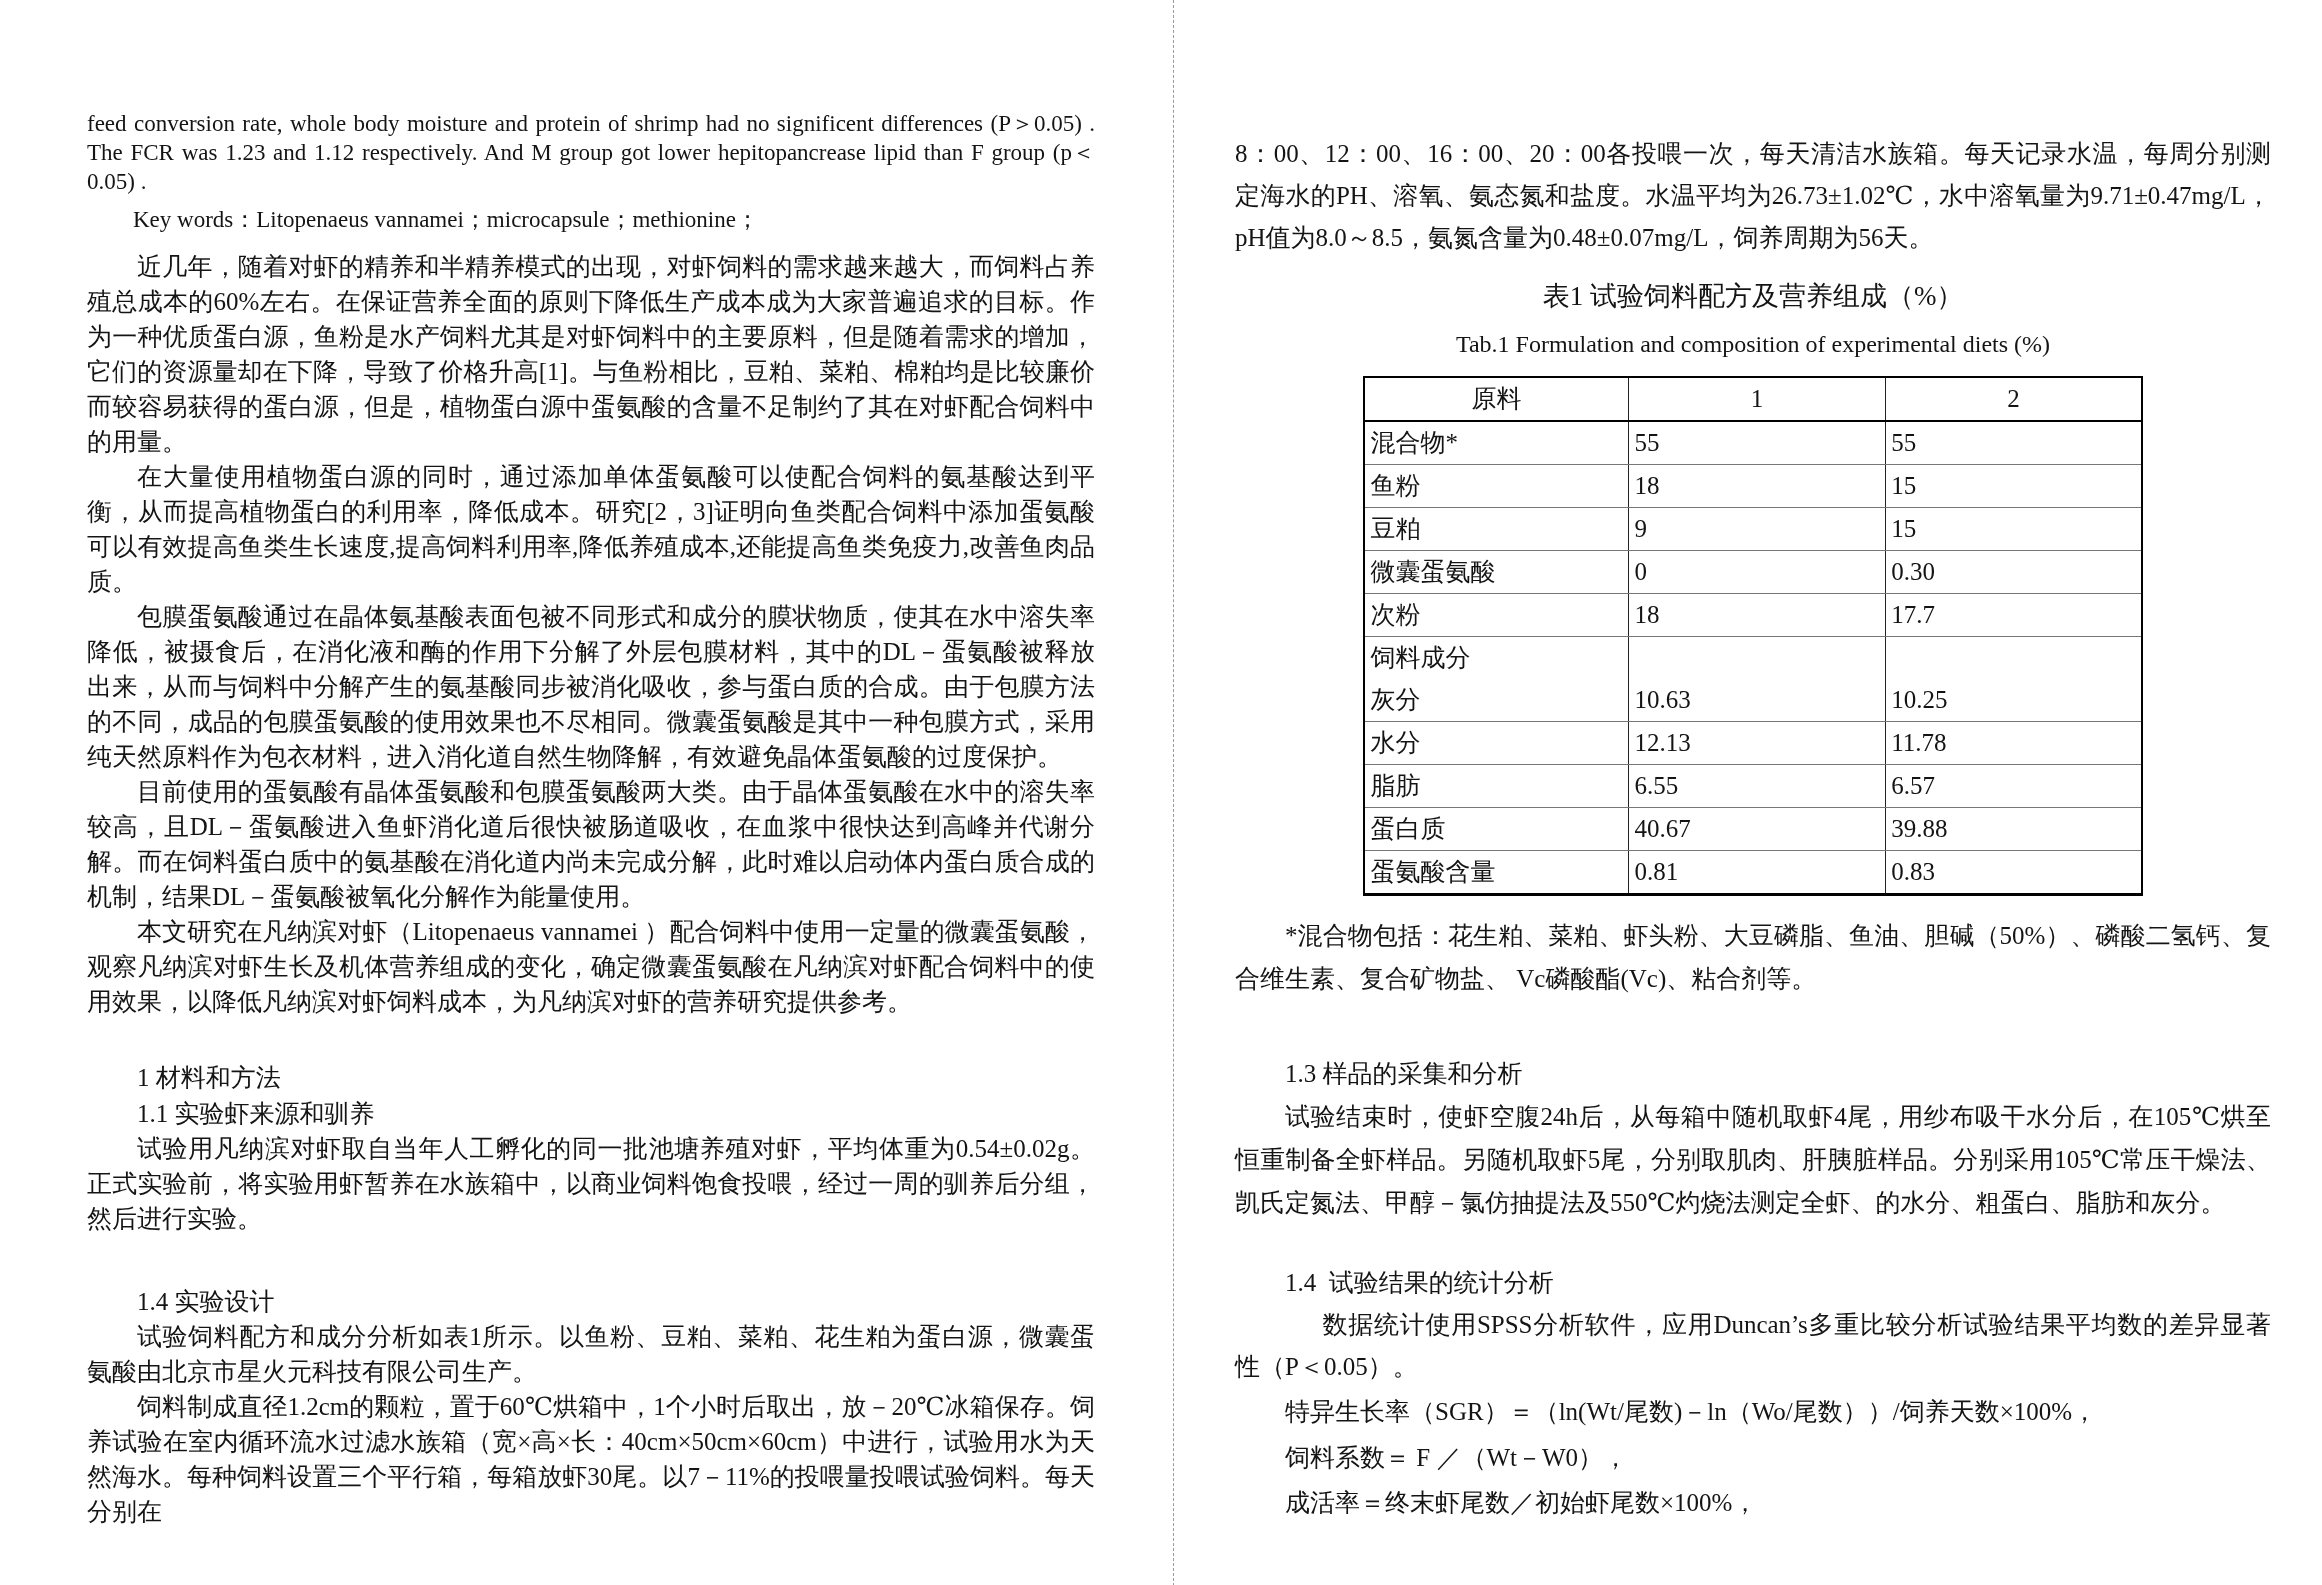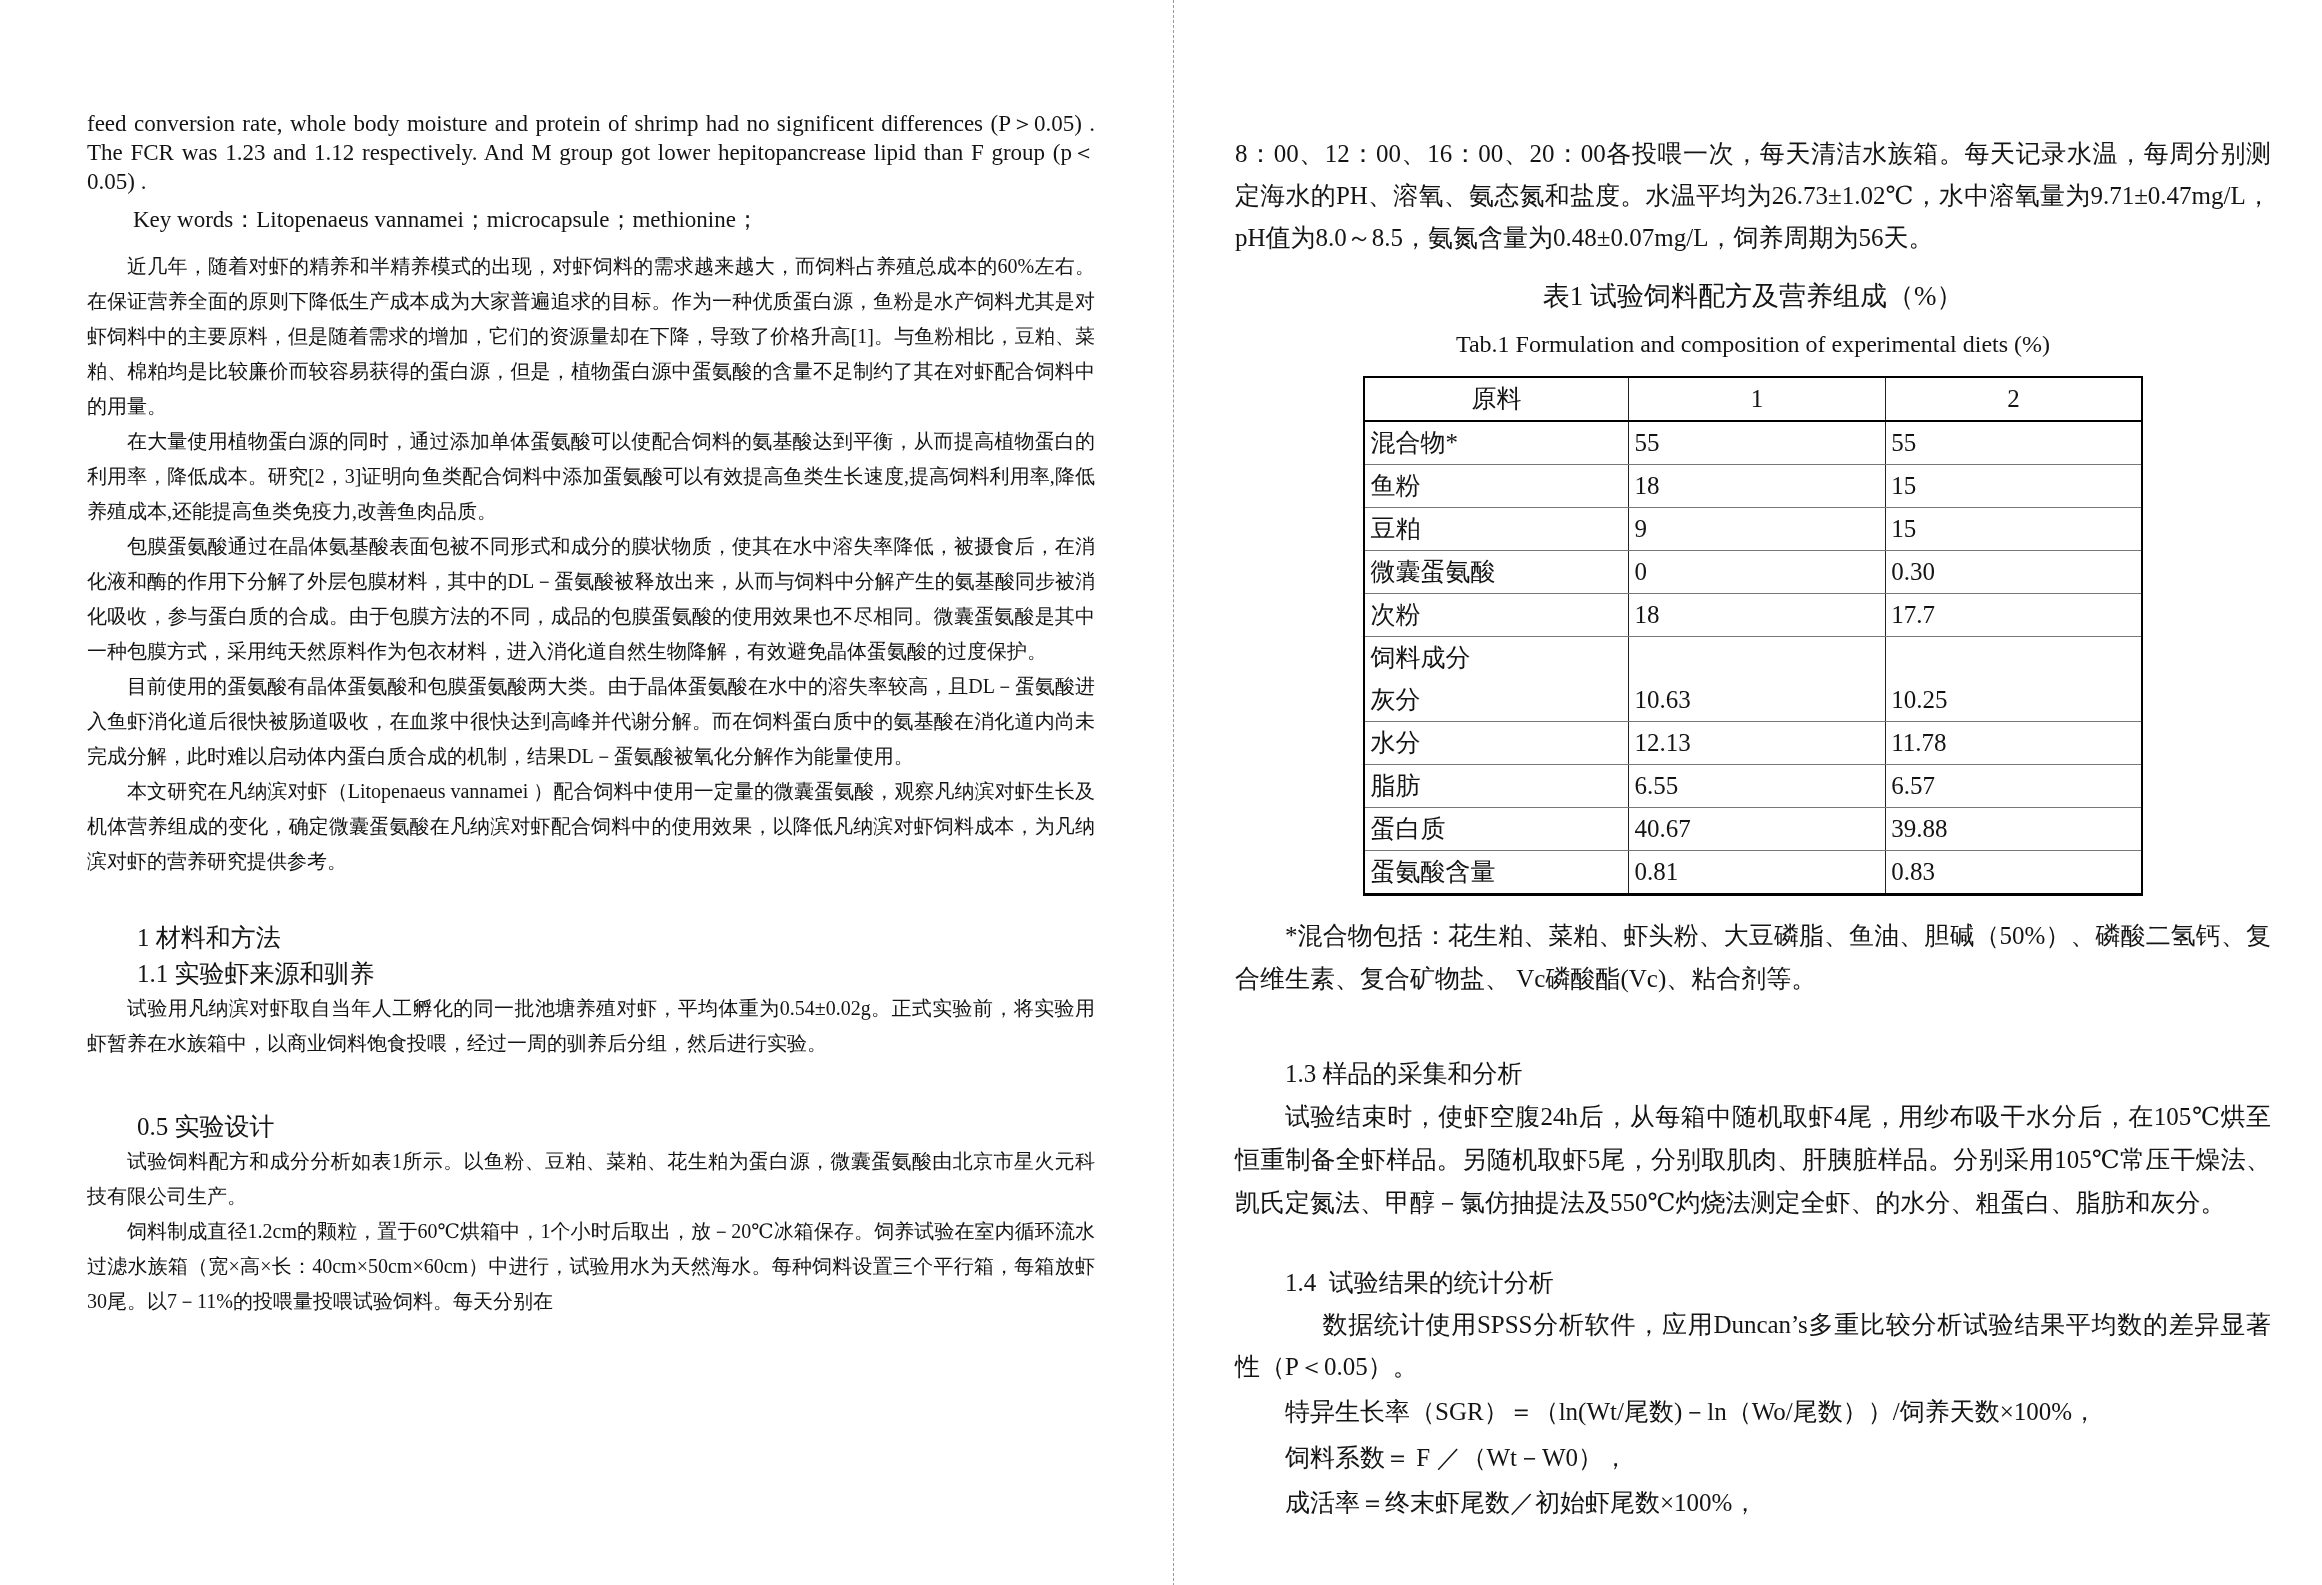--- a/index.html
+++ b/index.html
@@ -27,21 +27,21 @@
   .en-abstract {
     font-size: 23px; line-height: 29px;
     text-align: justify;
   }
   .keywords {
     margin-top: 9.2px;
     font-size: 23px; line-height: 29px;
     text-indent: 2em;
   }
   .zh {
-    font-size: 20px; line-height: 35px;
+    font-size: 25px; line-height: 35px;
     text-align: justify; text-justify: inter-ideograph;
     text-indent: 2em;
   }
   .zh-first { margin-top: 14.8px; }
   .rp { font-size: 25px; line-height: 42px; text-align: justify; }
   .p-feeding { margin-top: 24px; text-indent: 0; }
   .sec-heading {
     font-size: 25px; line-height: 35px;
     padding-left: 2em;
     white-space: pre-wrap;
@@ -114,21 +114,21 @@
   <p class="zh zh-first">近几年，随着对虾的精养和半精养模式的出现，对虾饲料的需求越来越大，而饲料占养殖总成本的60%左右。在保证营养全面的原则下降低生产成本成为大家普遍追求的目标。作为一种优质蛋白源，鱼粉是水产饲料尤其是对虾饲料中的主要原料，但是随着需求的增加，它们的资源量却在下降，导致了价格升高[1]。与鱼粉相比，豆粕、菜粕、棉粕均是比较廉价而较容易获得的蛋白源，但是，植物蛋白源中蛋氨酸的含量不足制约了其在对虾配合饲料中的用量。</p>
   <p class="zh">在大量使用植物蛋白源的同时，通过添加单体蛋氨酸可以使配合饲料的氨基酸达到平衡，从而提高植物蛋白的利用率，降低成本。研究[2，3]证明向鱼类配合饲料中添加蛋氨酸可以有效提高鱼类生长速度,提高饲料利用率,降低养殖成本,还能提高鱼类免疫力,改善鱼肉品质。</p>
   <p class="zh">包膜蛋氨酸通过在晶体氨基酸表面包被不同形式和成分的膜状物质，使其在水中溶失率降低，被摄食后，在消化液和酶的作用下分解了外层包膜材料，其中的DL－蛋氨酸被释放出来，从而与饲料中分解产生的氨基酸同步被消化吸收，参与蛋白质的合成。由于包膜方法的不同，成品的包膜蛋氨酸的使用效果也不尽相同。微囊蛋氨酸是其中一种包膜方式，采用纯天然原料作为包衣材料，进入消化道自然生物降解，有效避免晶体蛋氨酸的过度保护。</p>
   <p class="zh">目前使用的蛋氨酸有晶体蛋氨酸和包膜蛋氨酸两大类。由于晶体蛋氨酸在水中的溶失率较高，且DL－蛋氨酸进入鱼虾消化道后很快被肠道吸收，在血浆中很快达到高峰并代谢分解。而在饲料蛋白质中的氨基酸在消化道内尚未完成分解，此时难以启动体内蛋白质合成的机制，结果DL－蛋氨酸被氧化分解作为能量使用。</p>
   <p class="zh">本文研究在凡纳滨对虾（Litopenaeus vannamei ）配合饲料中使用一定量的微囊蛋氨酸，观察凡纳滨对虾生长及机体营养组成的变化，确定微囊蛋氨酸在凡纳滨对虾配合饲料中的使用效果，以降低凡纳滨对虾饲料成本，为凡纳滨对虾的营养研究提供参考。</p>
 
   <p class="sec-heading h-main">1 材料和方法</p>
   <p class="sec-heading h-sub">1.1 实验虾来源和驯养</p>
   <p class="zh">试验用凡纳滨对虾取自当年人工孵化的同一批池塘养殖对虾，平均体重为0.54±0.02g。正式实验前，将实验用虾暂养在水族箱中，以商业饲料饱食投喂，经过一周的驯养后分组，然后进行实验。</p>
 
-  <p class="sec-heading h-gap">0.5 实验设计</p>
+  <p class="sec-heading h-gap">1.4 实验设计</p>
   <p class="zh">试验饲料配方和成分分析如表1所示。以鱼粉、豆粕、菜粕、花生粕为蛋白源，微囊蛋氨酸由北京市星火元科技有限公司生产。</p>
   <p class="zh">饲料制成直径1.2cm的颗粒，置于60℃烘箱中，1个小时后取出，放－20℃冰箱保存。饲养试验在室内循环流水过滤水族箱（宽×高×长：40cm×50cm×60cm）中进行，试验用水为天然海水。每种饲料设置三个平行箱，每箱放虾30尾。以7－11%的投喂量投喂试验饲料。每天分别在</p>
 </div>
 
 <div class="page page-right">
   <p class="rp p-feeding">8：00、12：00、16：00、20：00各投喂一次，每天清洁水族箱。每天记录水温，每周分别测定海水的PH、溶氧、氨态氮和盐度。水温平均为26.73±1.02℃，水中溶氧量为9.71±0.47mg/L，pH值为8.0～8.5，氨氮含量为0.48±0.07mg/L，饲养周期为56天。</p>
 
   <p class="table-title-zh">表1 试验饲料配方及营养组成（%）</p>
   <p class="table-title-en">Tab.1 Formulation and composition of experimental diets (%)</p>
 

